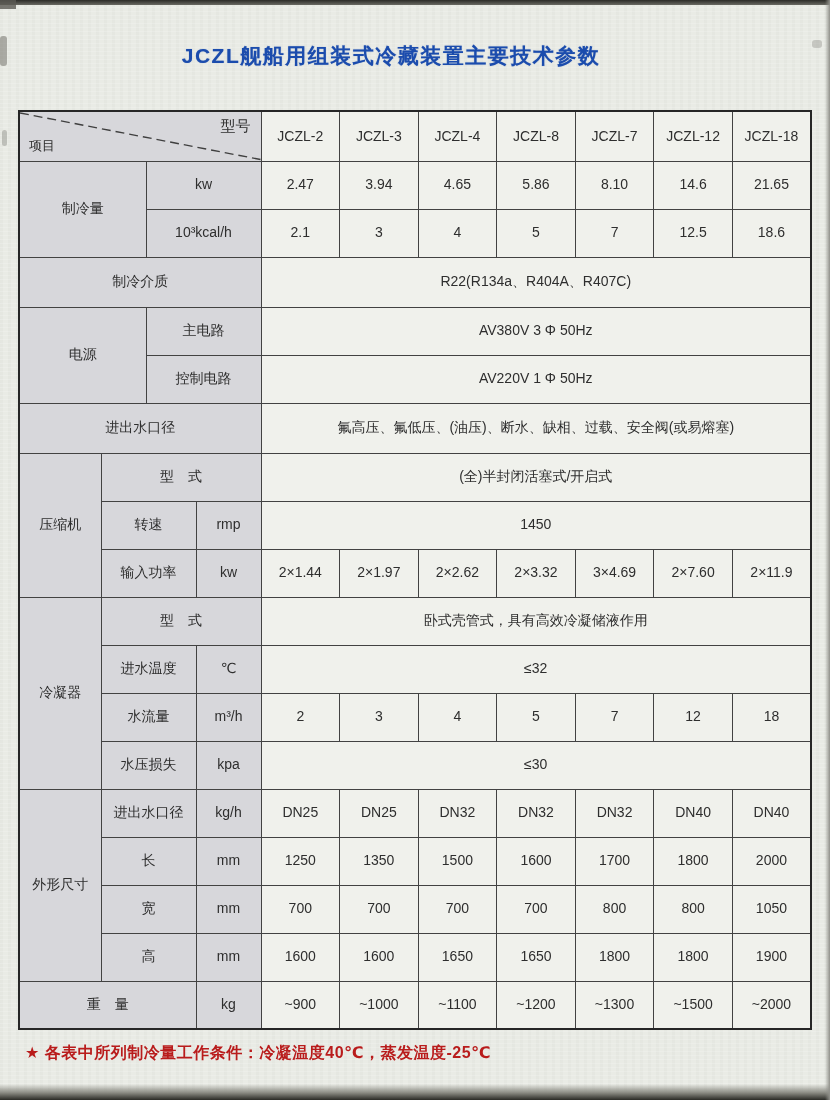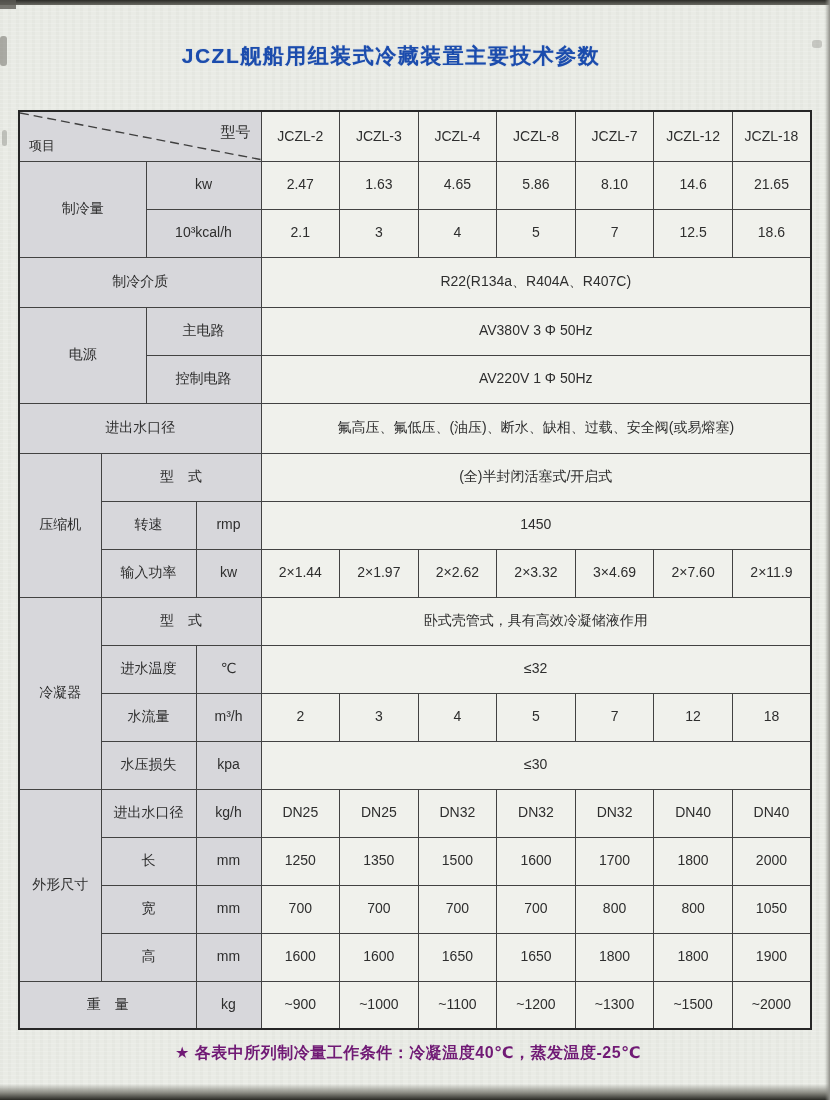--- a/index.html
+++ b/index.html
@@ -38,25 +38,25 @@
     overflow:hidden;
   }
   tr{height:48px;}
   tr.h50{height:50px;}
   td.lbl{background:#d7d7db;font-size:15px;color:#1f1f1f;}
   td.val{background:#f0f1ec;color:#3a3a3a;}
   td.model{font-size:14.5px;color:#333;margin-left:28px;}
   td.corner{position:relative;padding:0;}
   .corner svg{position:absolute;left:0;top:0;width:100%;height:100%;}
   .corner .c-bl{position:absolute;left:9px;bottom:6px;font-size:13px;}
-  .corner .c-tr{position:absolute;right:10px;top:11px;font-size:15px;}
+  .corner .c-tr{position:absolute;right:10px;top:5px;font-size:15px;}
 
   .footnote{
-    position:absolute;left:18px;top:1043px;width:780px;
-    font-size:16px;font-weight:bold;color:#701a75;letter-spacing:.5px;text-align:center;
+    position:absolute;left:25px;top:1043px;width:780px;
+    font-size:16px;font-weight:bold;color:#b91c1c;letter-spacing:.5px;
   }
 </style>
 </head>
 <body>
 
 <div class="edge-top"></div>
 <div class="smudge s1"></div>
 <div class="smudge s2"></div>
 <div class="smudge s3"></div>
 <div class="smudge s4"></div>
@@ -93,21 +93,21 @@
     <td class="val model">JCZL-8</td>
     <td class="val model">JCZL-7</td>
     <td class="val model">JCZL-12</td>
     <td class="val model">JCZL-18</td>
   </tr>
 
   <tr>
     <td class="lbl" colspan="2" rowspan="2">制冷量</td>
     <td class="lbl" colspan="2">kw</td>
     <td class="val">2.47</td>
-    <td class="val">1.63</td>
+    <td class="val">3.94</td>
     <td class="val">4.65</td>
     <td class="val">5.86</td>
     <td class="val">8.10</td>
     <td class="val">14.6</td>
     <td class="val">21.65</td>
   </tr>
 
   <tr>
     <td class="lbl" colspan="2">10³kcal/h</td>
     <td class="val">2.1</td>

